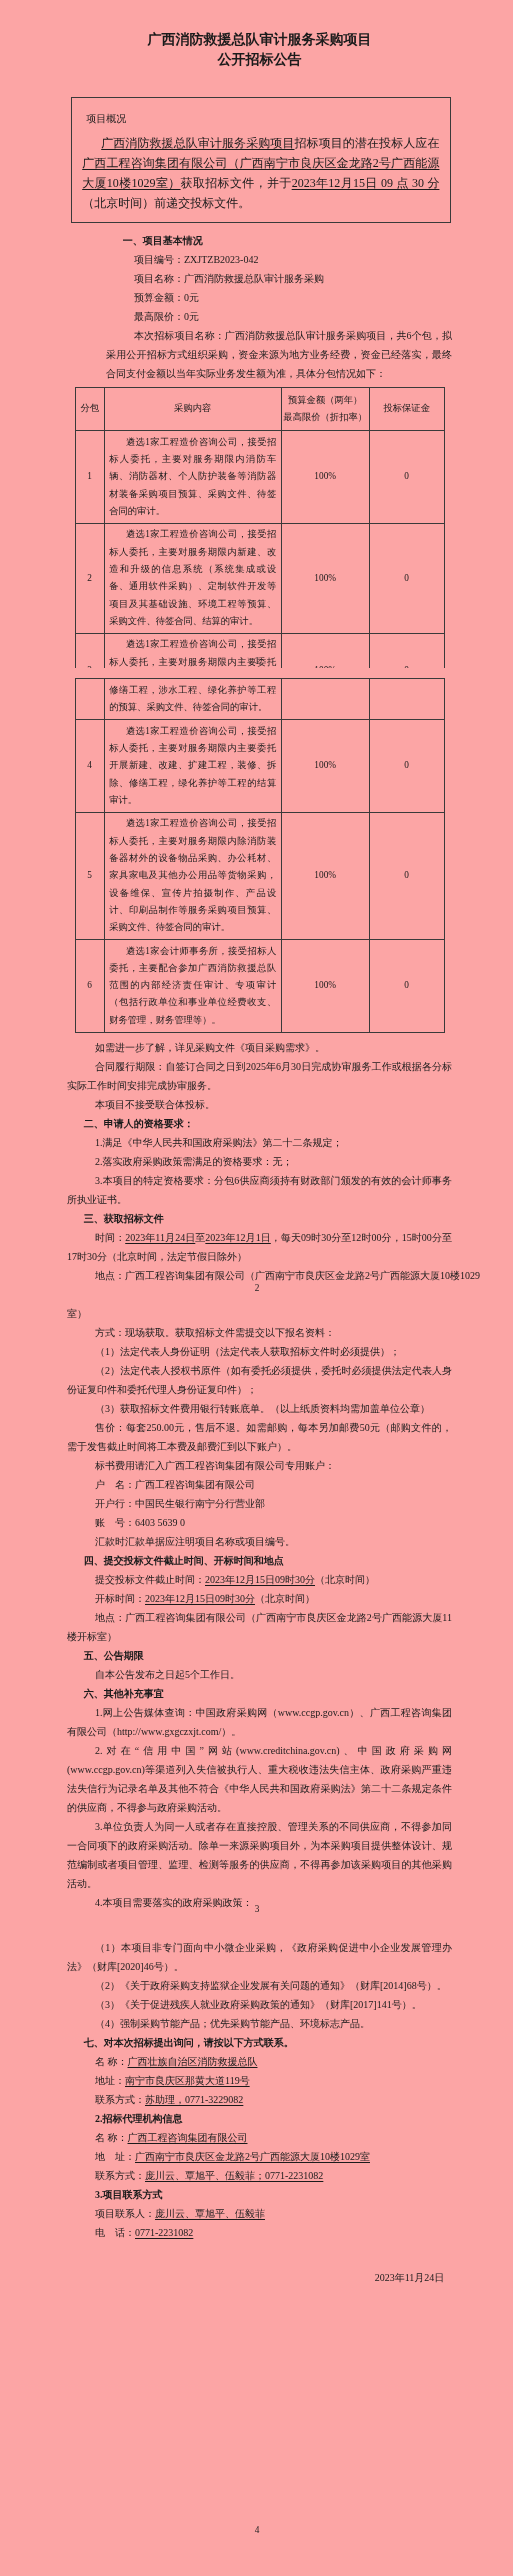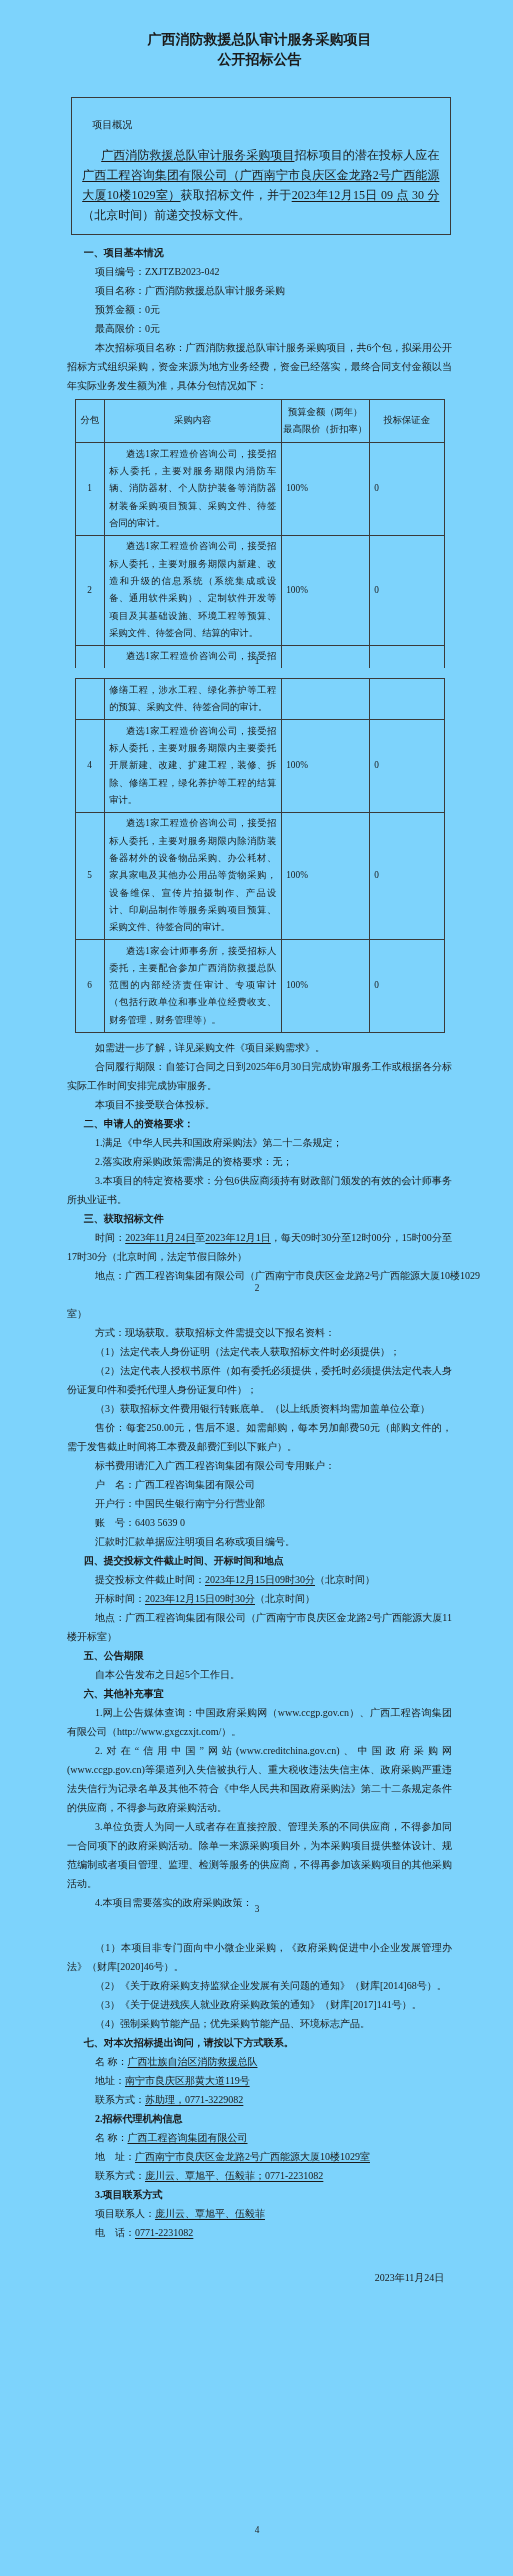--- a/index.html
+++ b/index.html
@@ -1,46 +1,46 @@
 <!DOCTYPE html>
 <html style="font-size:10.3px"><head>
 <meta charset="utf-8">
 <style>
   html,body { margin:0; padding:0; background:#ffffff; }
   body { font-family:"Liberation Serif","DejaVu Serif",serif; color:#1b1b1b; }
-  .doc { width:514px; background:#7dd3fc; }
+  .doc { width:514px; background:#fca5a5; }
   .page { position:relative; overflow:hidden; box-sizing:border-box; padding:0 62px 0 67px; }
   #page1 { height:668px; padding-top:29.5px; }
   #page2 { height:627px;  padding-top:6.4px; }
   #page3 { height:621px;  padding-top:9px; }
   #page4 { height:660px; padding-top:22px; }
   .pagenum { position:absolute; left:0; right:0; text-align:center; font-size:9.3px; line-height:13px; color:#222; }
   #pn1 { bottom:0; } #pn2 { bottom:0; } #pn3 { bottom:0; } #pn4 { bottom:39px; }
 
   .title { text-align:center; font-size:14px; font-weight:bold; line-height:20.5px; margin:0; }
 
   .ovbox { border:1.3px solid #3a3a3a; margin:26px 1.3px 0 3.9px; padding:7.7px 10.3px 9px 10.3px; }
-  .ov-label { font-size:10px; line-height:20px; margin:10px; }
+  .ov-label { font-size:10px; line-height:20px; margin:4px; }
   .ov-para { font-size:12px; line-height:20px; margin:0; text-indent:19px; text-align:justify; }
 
   .p { margin:0; font-size:10px; line-height:19px; text-align:justify; }
-  #page1 .p { line-height:19px; }
+  #page1 .p { line-height:19px;margin-left:39px; }
   .h   { font-weight:bold; text-indent:16.7px; }
   .ind { text-indent:28px; }
   .nowrap { white-space:nowrap; }
   .ul  { text-decoration:underline; text-underline-offset:1.9px; }
   .sec1-head { margin-top:7.7px; }
 
   table.tbl { border-collapse:collapse; table-layout:fixed; width:369px; margin:3.9px 0 0 7.7px; font-size:9.3px; }
   .tbl td { border:1px solid #3a3a3a; padding:2.6px 4.5px; vertical-align:middle; color:#1b1b1b; }
   .tbl td.hd { text-align:center; line-height:17.3px; padding:3.9px 1.3px; }
   .td-no  { text-align:center; line-height:17.3px; }
   .td-ct  { text-align:justify; line-height:17.3px; text-indent:16.7px; }
   .td-ct.cont { text-indent:0; }
-  .td-mid { line-height:17.3px; }
+  .td-mid { text-align:center; line-height:17.3px; }
 
   .date-line { text-align:right; padding-right:7.7px; margin-top:26px; }
 </style>
 </head>
 <body>
 
 <div class="doc">
 
   <div class="page" id="page1">
     <p class="title">广西消防救援总队审计服务采购项目</p>

